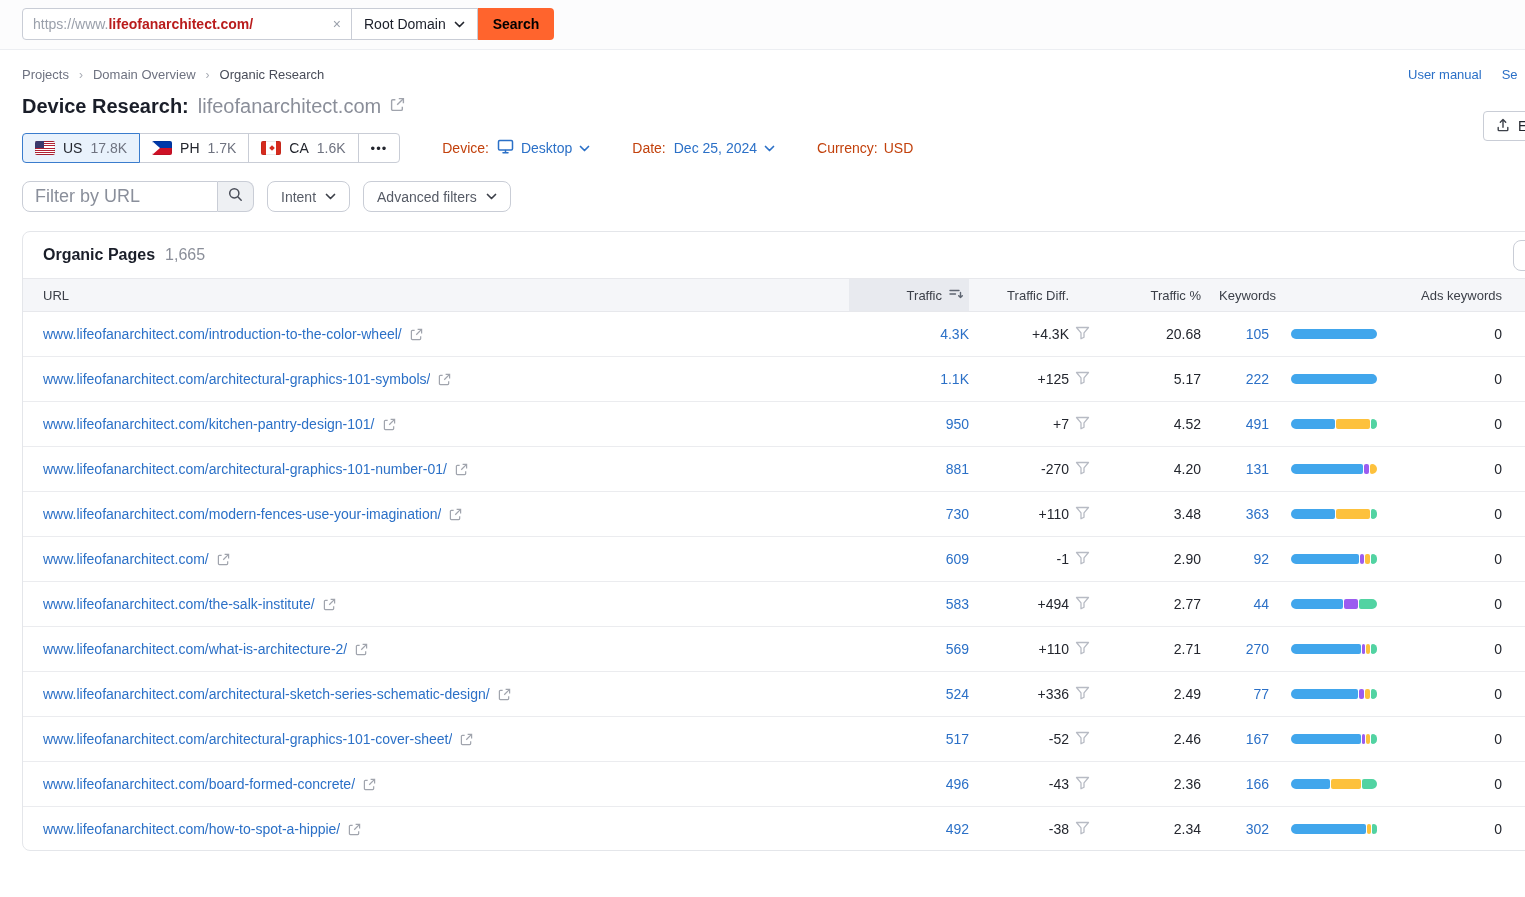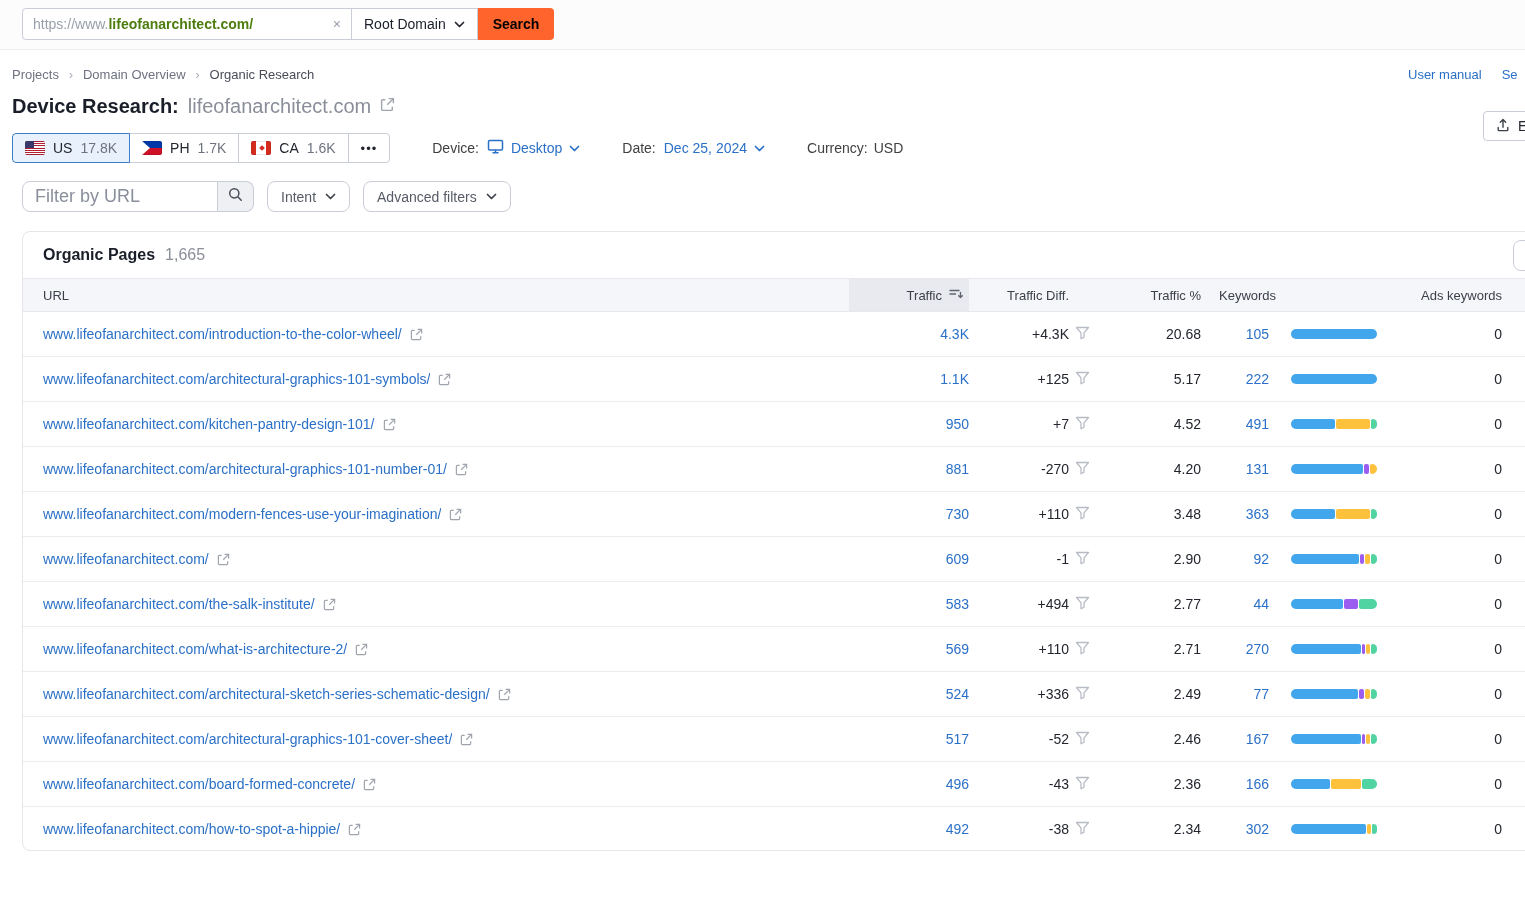--- a/index.html
+++ b/index.html
@@ -8,28 +8,28 @@
     font-family:"Liberation Sans", sans-serif;
     background:#fff; color:#23262e; overflow:hidden;
   }
   .page { position:relative; width:1525px; height:897px; overflow:hidden; background:#fff; }
 
   
   .topbar { background:#fcfcfd; border-bottom:1px solid #eceef2; padding:8px 0 9px 22px; display:flex; align-items:center; }
   .search-group { display:flex; height:32px; }
   .url-input { width:330px; border:1px solid #c9cdd6; border-radius:4px 0 0 4px; background:#fff; display:flex; align-items:center; padding:0 10px; font-size:14px; }
   .url-prefix { color:#9aa0ab; }
-  .url-domain { color:#4d7c0f; font-weight:700; }
+  .url-domain { color:#b91c1c; font-weight:700; }
   .url-clear { margin-left:auto; color:#9aa0ab; font-size:14px; cursor:pointer; line-height:1; }
   .scope-select { display:flex; align-items:center; gap:8px; border:1px solid #c9cdd6; margin-left:-1px; padding:0 12px; font-size:14px; color:#1a1e29; background:#fff; }
   .search-btn { background:#ff642d; color:#000000; border:none; border-radius:0 4px 4px 0; font-size:14px; font-weight:700; padding:0 15px; font-family:inherit; cursor:pointer; }
   .chev { display:inline-flex; }
 
   
-  .content { padding-left:12px; position:relative; }
+  .content { padding-left:22px; position:relative; }
   .breadcrumb-row { margin-top:17px; display:flex; align-items:center; gap:10px; font-size:13px; color:#6e7280; }
   .breadcrumb-row .sep { color:#a8acb5; font-size:12px; }
   .crumb-last { color:#494d59; }
   .top-links { position:absolute; left:1408px; top:0; display:flex; gap:20px; font-size:13px; white-space:nowrap; }
   .top-links a { color:#2b70c7; text-decoration:none; cursor:pointer; }
 
   .title-row { margin-top:13px; display:flex; align-items:center; gap:9px; }
   .title-main { font-size:20px; font-weight:700; color:#1a1e29; }
   .title-domain { font-size:20px; color:#8a8e99; }
   .export-top { position:absolute; left:1483px; top:44px; height:30px; display:flex; align-items:center; gap:8px; border:1px solid #c9cdd6; border-radius:4px; background:#fff; padding:0 12px; font-size:14px; color:#23262e; cursor:pointer; white-space:nowrap; }
@@ -42,21 +42,21 @@
   .country.selected { background:#e9f2fc; border-color:#3a7ccd; z-index:2; }
   .country .cnt { color:#6f7380; }
   .country-more { display:flex; align-items:center; height:30px; padding:0 12px; border:1px solid #c9cdd6; background:#fff; margin-left:-1px; border-radius:0 4px 4px 0; cursor:pointer; font-size:13px; letter-spacing:1px; color:#23262e; }
   .flag { width:20px; height:14px; border-radius:2px; display:inline-block; position:relative; overflow:hidden; flex:none; box-shadow:0 0 0 1px rgba(0,0,0,.08) inset; }
   .flag-us { background:repeating-linear-gradient(180deg,#b22234 0 1.1px,#fff 1.1px 2.2px); }
   .flag-us::before { content:""; position:absolute; left:0; top:0; width:9px; height:7px; background:#39386b; }
   .flag-ph { background:linear-gradient(180deg,#0038a8 0 50%,#ce1126 50% 100%); }
   .flag-ph::before { content:""; position:absolute; left:0; top:0; width:0; height:0; border-top:7px solid transparent; border-bottom:7px solid transparent; border-left:8px solid #fff; }
   .flag-ca { background:linear-gradient(90deg,#d52b1e 0 25%,#fff 25% 75%,#d52b1e 75%); }
   .flag-ca::before { content:""; position:absolute; left:8.5px; top:4.5px; width:4px; height:4px; background:#d52b1e; transform:rotate(45deg); }
-  .ctl-label { color:#404040; }
+  .ctl-label { color:#c2410c; }
   .blue-ctl { display:flex; align-items:center; gap:7px; color:#2b70c7; cursor:pointer; }
   .device-block { display:flex; align-items:center; gap:8px; margin-left:42px; }
   .date-block { display:flex; align-items:center; gap:8px; margin-left:42px; }
   .currency-block { display:flex; align-items:center; gap:6px; margin-left:42px; }
 
   
   .tabs-row { margin-top:24px; display:flex; gap:27px; border-bottom:1px solid #e4e6ea; padding-left:22px; }
   .tab { font-size:15px; font-weight:700; color:#23262f; padding:0 1px 13px; cursor:pointer; position:relative; white-space:nowrap; }
   .tab.active::after { content:""; position:absolute; left:0; right:0; bottom:-1px; height:3px; background:#2d74d4; border-radius:2px; }
 

